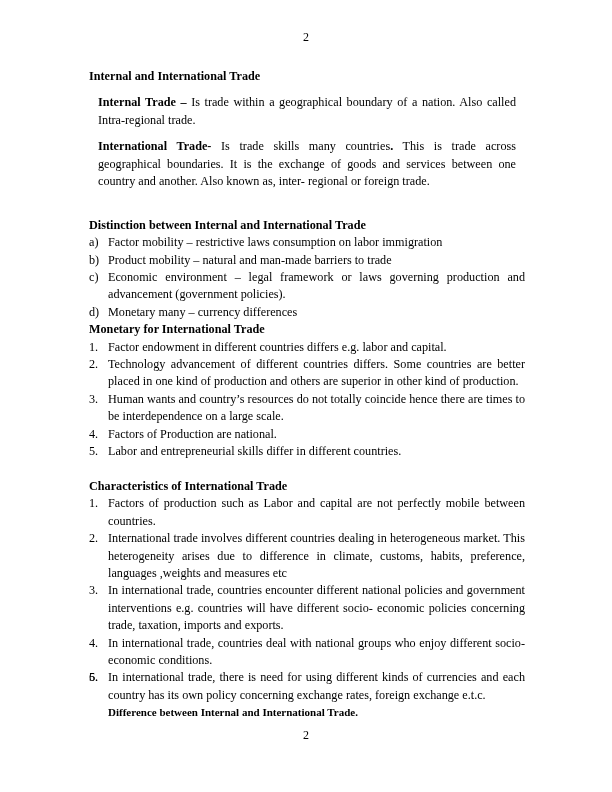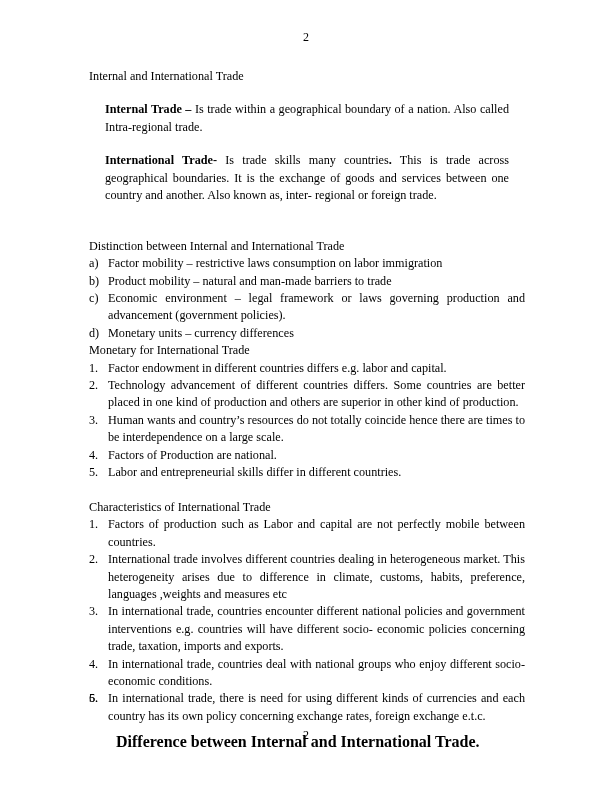--- a/index.html
+++ b/index.html
@@ -41,26 +41,26 @@
     position: absolute;
     top: 68px;
     left: 89px;
     width: 436px;
   }
   .para {
     font-size: 12.2px;
     line-height: 17.4px;
     text-align: justify;
     text-justify: inter-word;
-    margin: 16px;
+    margin: 9px;
   }
   .heading {
     font-size: 12.2px;
     line-height: 17.4px;
-    font-weight: normal;
+    font-weight: bold;
     margin: 0;
     text-align: left;
   }
   .spacer {
     height: 17.4px;
   }
   .list {
     margin: 0;
     padding: 0;
     list-style: none;
@@ -75,24 +75,24 @@
     margin: 0;
   }
   .list-item > .marker {
     position: absolute;
     left: 0;
     top: 0;
     width: 17px;
     text-align: left;
   }
   .closing-bold {
-    font-size: 16px;
+    font-size: 11px;
     line-height: 17.4px;
     font-weight: bold;
-    margin: 8px;
+    margin: 0;
     padding-left: 19px;
     text-align: left;
   }
   b, .b { font-weight: bold; }
 </style>
 </head>
 <body>
 
 <div class="page">
 
@@ -107,21 +107,21 @@
     <p class="para"><b>International Trade-</b><span> Is trade skills many countries</span><b>.</b><span> This is trade across geographical boundaries. It is the exchange of goods and services between one country and another. Also known as, inter- regional or foreign trade.</span></p>
 
     <div class="spacer"></div>
 
     <div class="heading">Distinction between Internal and International Trade</div>
 
     <ul class="list">
       <li class="list-item"><span class="marker">a)</span><span>Factor mobility – restrictive laws consumption on labor immigration</span></li>
       <li class="list-item"><span class="marker">b)</span><span>Product mobility – natural and man-made barriers to trade</span></li>
       <li class="list-item"><span class="marker">c)</span><span>Economic environment – legal framework or laws governing production and advancement (government policies).</span></li>
-      <li class="list-item"><span class="marker">d)</span><span>Monetary units – currency differences</span></li>
+      <li class="list-item"><span class="marker">d)</span><span>Monetary many – currency differences</span></li>
     </ul>
 
     <div class="heading">Monetary for International Trade</div>
 
     <ol class="list">
       <li class="list-item"><span class="marker">1.</span><span>Factor endowment in different countries differs e.g. labor and capital.</span></li>
       <li class="list-item"><span class="marker">2.</span><span>Technology advancement of different countries differs. Some countries are better placed in one kind of production and others are superior in other kind of production.</span></li>
       <li class="list-item"><span class="marker">3.</span><span>Human wants and country’s resources do not totally coincide hence there are times to be interdependence on a large scale.</span></li>
       <li class="list-item"><span class="marker">4.</span><span>Factors of Production are national.</span></li>
       <li class="list-item"><span class="marker">5.</span><span>Labor and entrepreneurial skills differ in different countries.</span></li>

